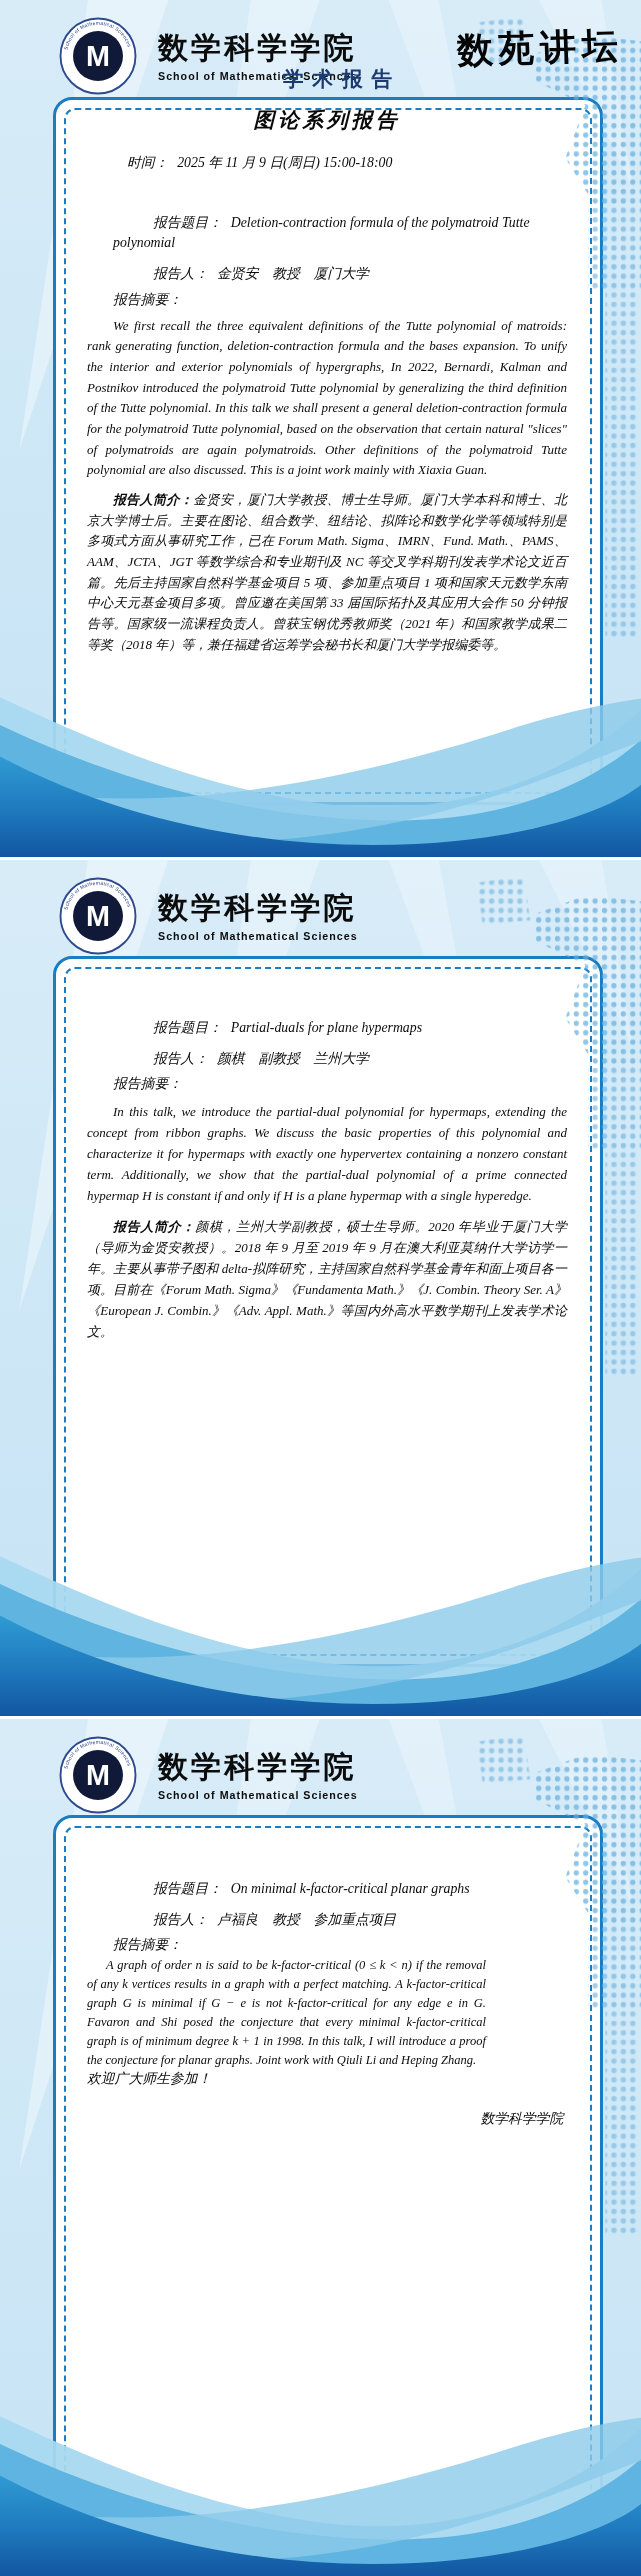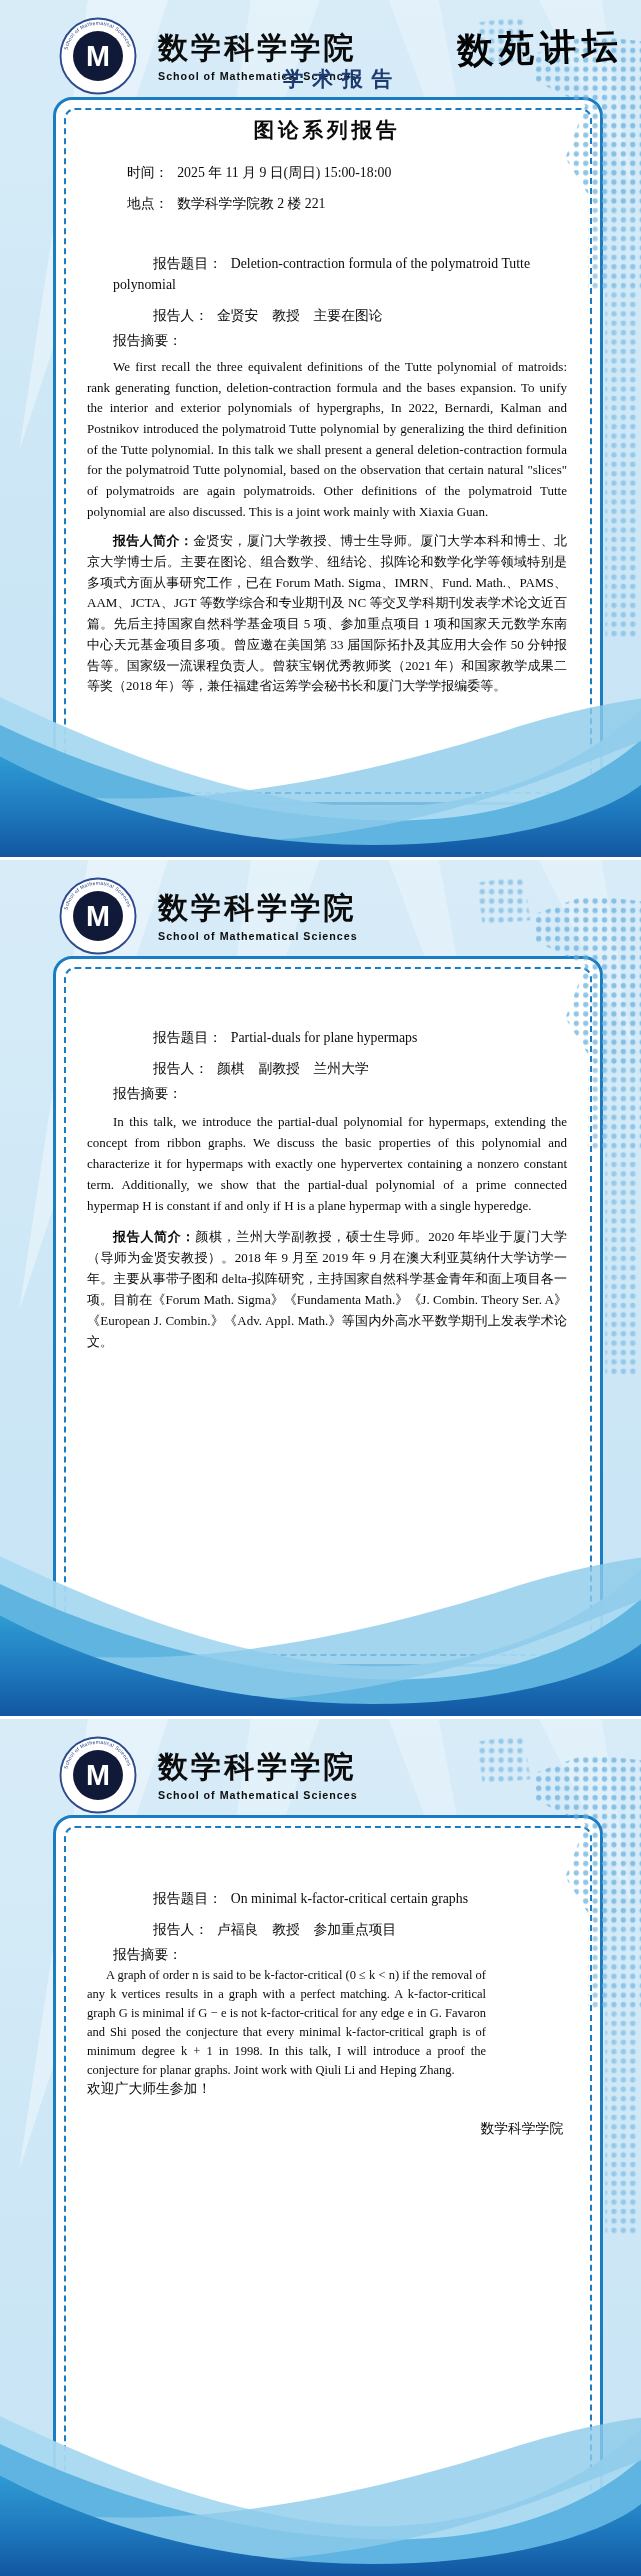--- a/index.html
+++ b/index.html
@@ -30,22 +30,22 @@
            color:#050505; letter-spacing:5.6px; transform:rotate(-2deg);
            font-family:"Liberation Serif", serif; }
 
   .card { position:absolute; left:53px; width:544px; background:#ffffff;
           border:3.1px solid #1a7cc2; border-radius:19px; z-index:4; }
   .s1 .card { top:97px; height:702px; }
   .s2 .card { top:96px; height:705px; }
   .s3 .card { top:96px; height:730px; }
   .dashbox { position:absolute; inset:8.1px; border:2.5px dashed #1a7cc2; border-radius:11.3px; }
 
-  .content { position:absolute; left:31px; right:33px; top:16px; z-index:30; color:#0a0a0a;
-             font-family:"Liberation Serif", serif; }
+  .content { position:absolute; left:31px; right:33px; top:6px; z-index:30; color:#0a0a0a;
+             font-family:"Liberation Serif", serif;font-style:italic; }
   .content p, .content h2 { margin:0; }
 
   .series { text-align:center; font-size:20.7px; font-weight:700; letter-spacing:3.8px; margin-top:35px; }
   .row  { font-size:13.8px; line-height:20.7px; }
   .ind  { padding-left:26px; }
   .lbl  { margin-right:8.8px;padding-left:40px; }
   .en-serif { font-family:"Liberation Serif", serif; }
   .para { font-size:13px; line-height:20.7px; text-align:justify; text-indent:26px; }
   .s2 .para { line-height:21px; }
   .bio-lbl { font-weight:700; }
@@ -103,28 +103,25 @@
       <div class="forum">数苑讲坛</div>
     </header>
 
     <div class="card">
       <div class="dashbox"></div>
       <div class="content">
         <h2 class="series">图论系列报告</h2>
         <p class="row" style="margin-top:19px">
           <span class="lbl">时间：</span><span>2025 年 11 月 9 日(周日)  15:00-18:00</span>
         </p>
-        <p class="row" style="margin-top:10.7px">
-          <span class="lbl">地点：</span><span>数学科学学院教 2 楼 221</span>
-        </p>
         <p class="row ind" style="margin-top:39px">
           <span class="lbl">报告题目：</span><span class="en-serif">Deletion-contraction formula of the polymatroid Tutte polynomial</span>
         </p>
         <p class="row ind" style="margin-top:10px">
-          <span class="lbl">报告人：</span><span>金贤安　教授　主要在图论</span>
+          <span class="lbl">报告人：</span><span>金贤安　教授　厦门大学</span>
         </p>
         <p class="row ind" style="margin-top:5px">
           <span>报告摘要：</span>
         </p>
         <p class="para" style="margin-top:5px">We first recall the three equivalent definitions of the Tutte polynomial of matroids: rank generating function, deletion-contraction formula and the bases expansion. To unify the interior and exterior polynomials of hypergraphs, In 2022, Bernardi, Kalman and Postnikov introduced the polymatroid Tutte polynomial by generalizing the third definition of the Tutte polynomial. In this talk we shall present a general deletion-contraction formula for the polymatroid Tutte polynomial, based on the observation that certain natural "slices" of polymatroids are again polymatroids. Other definitions of the polymatroid Tutte polynomial are also discussed. This is a joint work mainly with Xiaxia Guan.</p>
         <p class="para" style="margin-top:8.8px">
           <span class="bio-lbl">报告人简介：</span><span>金贤安，厦门大学教授、博士生导师。厦门大学本科和博士、北京大学博士后。主要在图论、组合数学、纽结论、拟阵论和数学化学等领域特别是多项式方面从事研究工作，已在 Forum Math. Sigma、IMRN、Fund. Math.、PAMS、AAM、JCTA、JGT 等数学综合和专业期刊及 NC 等交叉学科期刊发表学术论文近百篇。先后主持国家自然科学基金项目 5 项、参加重点项目 1 项和国家天元数学东南中心天元基金项目多项。曾应邀在美国第 33 届国际拓扑及其应用大会作 50 分钟报告等。国家级一流课程负责人。曾获宝钢优秀教师奖（2021 年）和国家教学成果二等奖（2018 年）等，兼任福建省运筹学会秘书长和厦门大学学报编委等。</span>
         </p>
       </div>
     </div>
@@ -257,21 +254,21 @@
       <div class="btxt">
         <div class="cn">数学科学学院</div>
         <div class="en">School of Mathematical Sciences</div>
       </div>
     </header>
 
     <div class="card">
       <div class="dashbox"></div>
       <div class="content">
         <p class="row ind" style="margin-top:55px">
-          <span class="lbl">报告题目：</span><span class="en-serif">On minimal k-factor-critical certain graphs</span>
+          <span class="lbl">报告题目：</span><span class="en-serif">On minimal k-factor-critical planar graphs</span>
         </p>
         <p class="row ind" style="margin-top:10px">
           <span class="lbl">报告人：</span><span>卢福良　教授　参加重点项目</span>
         </p>
         <p class="row ind" style="margin-top:5px">
           <span>报告摘要：</span>
         </p>
         <p class="latex">A graph of order n is said to be k-factor-critical (0 ≤ k &lt; n) if the removal of any k vertices results in a graph with a perfect matching. A k-factor-critical graph G is minimal if G − e is not k-factor-critical for any edge e in G. Favaron and Shi posed the conjecture that every minimal k-factor-critical graph is of minimum degree k + 1 in 1998. In this talk, I will introduce a proof the conjecture for planar graphs. Joint work with Qiuli Li and Heping Zhang.</p>
         <p class="welcome">欢迎广大师生参加！</p>
         <div class="orgs">

